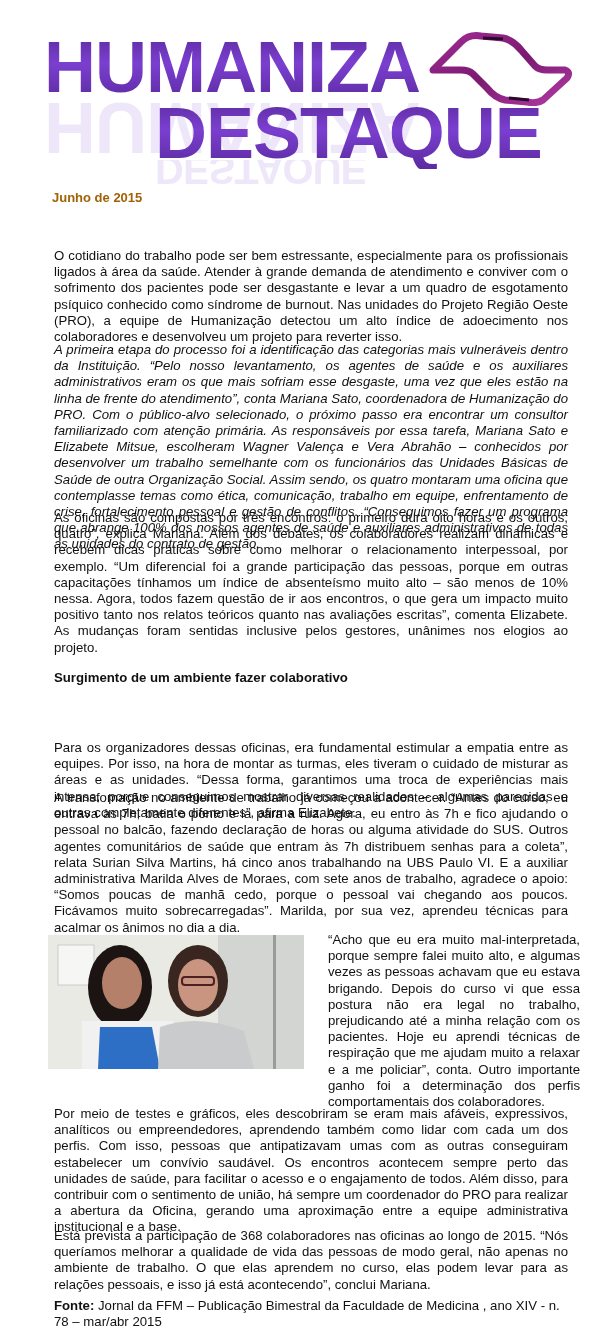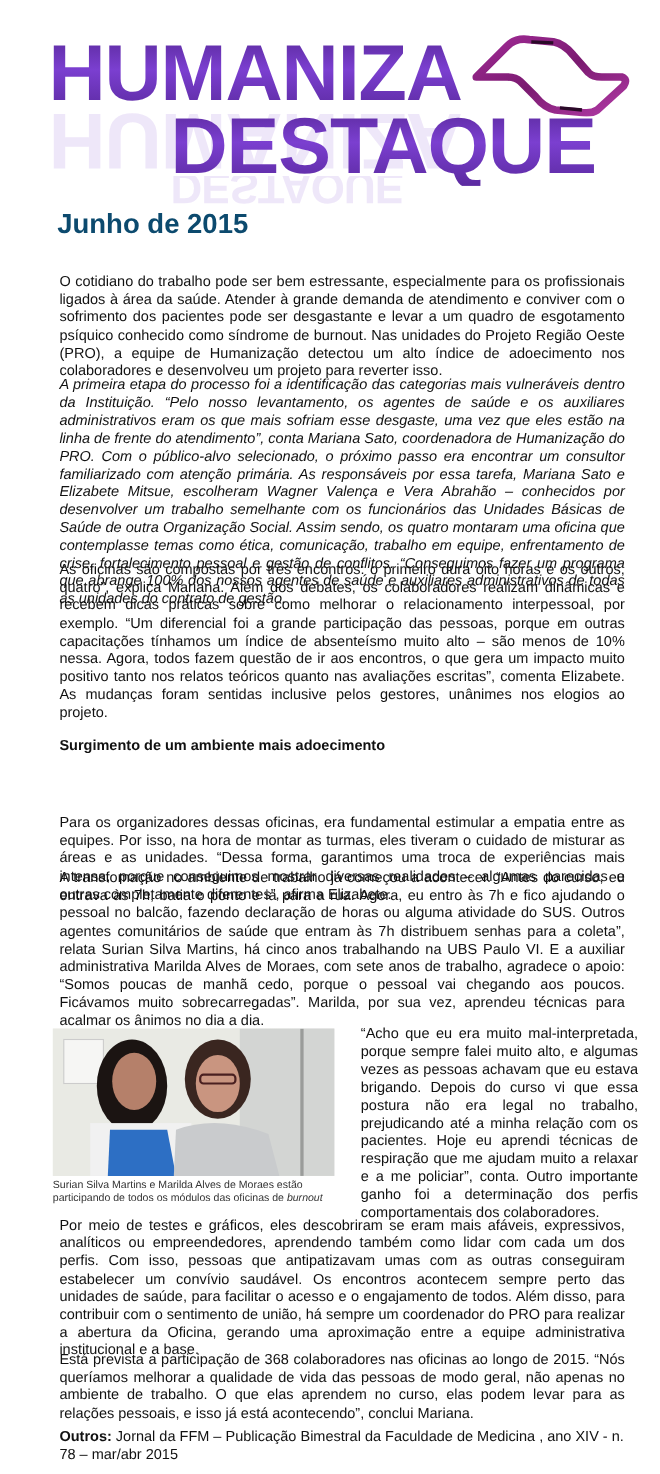--- a/index.html
+++ b/index.html
@@ -10,21 +10,21 @@
                 letter-spacing:-1px; line-height:1;
                 background:linear-gradient(180deg,#5a2a9c 0%,#7b3fd0 45%,#5b2aa0 100%);
                 -webkit-background-clip:text; background-clip:text; color:transparent; }
   .reflect { position:absolute; font-weight:bold; letter-spacing:-1px; line-height:1;
              color:#7b3fd0; opacity:0.12; transform:scaleY(-1); }
   #w1 { left:44px; top:31px; font-size:72px; transform:scaleX(1.0); }
   #w1r { left:44px; top:92px; font-size:72px; }
   #w2 { left:155px; top:97px; font-size:72px; }
   #w2r { left:155px; top:160px; font-size:40px; height:30px; overflow:hidden; }
   .logo { position:absolute; left:425px; top:26px; width:150px; height:80px; }
-  .date { position:absolute; left:52px; top:190px; font-size:25px; font-weight:bold; color:#0c4a6e; }
+  .date { position:absolute; left:52px; top:190px; font-size:13px; font-weight:bold; color:#a16207; }
   .article { position:absolute; left:54px; width:514px; font-size:13.2px; line-height:16.2px; text-align:justify; }
   .article p { margin:0; }
   .sub { font-weight:bold; font-size:13.2px; }
   .photo-wrap { position:absolute; left:48px; top:935px; width:256px; height:168px; }
   .photo { width:256px; height:134px; position:relative; overflow:hidden;
            background:linear-gradient(90deg,#e8e9e3 0%,#f0f0ea 40%,#d9dbd8 70%,#cfd1cf 100%); }
   .caption { font-size:9.6px; line-height:12px; color:#333; margin-top:3px; }
   .caption i { font-style:italic; }
   .sidetext { position:absolute; left:328px; top:932px; width:252px; font-size:13.2px; line-height:16.2px; text-align:justify; }
   .source { position:absolute; left:54px; top:1298px; width:514px; font-size:13.2px; line-height:16.2px; }
@@ -57,21 +57,21 @@
 <div class="article" style="top:248px;">
   <p>O cotidiano do trabalho pode ser bem estressante, especialmente para os profissionais ligados à área da saúde. Atender à grande demanda de atendimento e conviver com o sofrimento dos pacientes pode ser desgastante e levar a um quadro de esgotamento psíquico conhecido como síndrome de burnout. Nas unidades do Projeto Região Oeste (PRO), a equipe de Humanização detectou um alto índice de adoecimento nos colaboradores e desenvolveu um projeto para reverter isso.</p>
 </div>
 <div class="article" style="top:342px;font-style:italic;">
   <p>A primeira etapa do processo foi a identificação das categorias mais vulneráveis dentro da Instituição. “Pelo nosso levantamento, os agentes de saúde e os auxiliares administrativos eram os que mais sofriam esse desgaste, uma vez que eles estão na linha de frente do atendimento”, conta Mariana Sato, coordenadora de Humanização do PRO. Com o público-alvo selecionado, o próximo passo era encontrar um consultor familiarizado com atenção primária. As responsáveis por essa tarefa, Mariana Sato e Elizabete Mitsue, escolheram Wagner Valença e Vera Abrahão – conhecidos por desenvolver um trabalho semelhante com os funcionários das Unidades Básicas de Saúde de outra Organização Social. Assim sendo, os quatro montaram uma oficina que contemplasse temas como ética, comunicação, trabalho em equipe, enfrentamento de crise, fortalecimento pessoal e gestão de conflitos. “Conseguimos fazer um programa que abrange 100% dos nossos agentes de saúde e auxiliares administrativos de todas as unidades do contrato de gestão.</p>
 </div>
 <div class="article" style="top:510px;">
   <p>As oficinas são compostas por três encontros: o primeiro dura oito horas e os outros, quatro”, explica Mariana. Além dos debates, os colaboradores realizam dinâmicas e recebem dicas práticas sobre como melhorar o relacionamento interpessoal, por exemplo. “Um diferencial foi a grande participação das pessoas, porque em outras capacitações tínhamos um índice de absenteísmo muito alto – são menos de 10% nessa. Agora, todos fazem questão de ir aos encontros, o que gera um impacto muito positivo tanto nos relatos teóricos quanto nas avaliações escritas”, comenta Elizabete. As mudanças foram sentidas inclusive pelos gestores, unânimes nos elogios ao projeto.</p>
 </div>
 
-<div class="article sub" style="top:670px;">Surgimento de um ambiente mais adoecimento</div>
+<div class="article sub" style="top:670px;">Surgimento de um ambiente fazer colaborativo</div>
 
 <div class="article" style="top:700px;margin-top:40px;">
   <p>Para os organizadores dessas oficinas, era fundamental estimular a empatia entre as equipes. Por isso, na hora de montar as turmas, eles tiveram o cuidado de misturar as áreas e as unidades. “Dessa forma, garantimos uma troca de experiências mais intensa, porque conseguimos mostrar diversas realidades – algumas parecidas e outras completamente diferentes”, afirma Elizabete.</p>
 </div>
 <div class="article" style="top:790px;">
   <p>A transfomação no ambiente de trabalho já começou a acontecer. “Antes do curso, eu entrava às 7h, batia o ponto e ia para a rua. Agora, eu entro às 7h e fico ajudando o pessoal no balcão, fazendo declaração de horas ou alguma atividade do SUS. Outros agentes comunitários de saúde que entram às 7h distribuem senhas para a coleta”, relata Surian Silva Martins, há cinco anos trabalhando na UBS Paulo VI. E a auxiliar administrativa Marilda Alves de Moraes, com sete anos de trabalho, agradece o apoio: “Somos poucas de manhã cedo, porque o pessoal vai chegando aos poucos. Ficávamos muito sobrecarregadas”. Marilda, por sua vez, aprendeu técnicas para acalmar os ânimos no dia a dia.</p>
 </div>
 
 <div class="photo-wrap">
   <div class="photo" title="Surian Silva Martins e Marilda Alves de Moraes">
@@ -83,29 +83,26 @@
       <ellipse cx="72" cy="52" rx="32" ry="42" fill="#1b1412"></ellipse>
       <rect x="34" y="86" width="92" height="48" fill="#f1f1f1"></rect>
       <path d="M52 92 L104 92 L112 134 L50 134 Z" fill="#2d6fc4"></path>
       <ellipse cx="74" cy="48" rx="20" ry="26" fill="#b5806a"></ellipse>
       <ellipse cx="150" cy="46" rx="30" ry="36" fill="#3a2620"></ellipse>
       <path d="M112 92 Q150 78 196 96 L206 134 L110 134 Z" fill="#c9cbcd"></path>
       <ellipse cx="150" cy="50" rx="20" ry="26" fill="#c99580"></ellipse>
       <rect x="134" y="42" width="32" height="8" rx="3" fill="none" stroke="#4a2020" stroke-width="2"></rect>
     </svg>
   </div>
-  <div class="caption">
-    <span>Surian Silva Martins e Marilda Alves de Moraes estão participando de todos os módulos das oficinas de </span><i>burnout</i>
-  </div>
 </div>
 
 <div class="sidetext">“Acho que eu era muito mal-interpretada, porque sempre falei muito alto, e algumas vezes as pessoas achavam que eu estava brigando. Depois do curso vi que essa postura não era legal no trabalho, prejudicando até a minha relação com os pacientes. Hoje eu aprendi técnicas de respiração que me ajudam muito a relaxar e a me policiar”, conta. Outro importante ganho foi a determinação dos perfis comportamentais dos colaboradores.</div>
 
 <div class="article" style="top:1106px;">
   <p>Por meio de testes e gráficos, eles descobriram se eram mais afáveis, expressivos, analíticos ou empreendedores, aprendendo também como lidar com cada um dos perfis. Com isso, pessoas que antipatizavam umas com as outras conseguiram estabelecer um convívio saudável. Os encontros acontecem sempre perto das unidades de saúde, para facilitar o acesso e o engajamento de todos. Além disso, para contribuir com o sentimento de união, há sempre um coordenador do PRO para realizar a abertura da Oficina, gerando uma aproximação entre a equipe administrativa institucional e a base.</p>
 </div>
 <div class="article" style="top:1228px;">
   <p>Está prevista a participação de 368 colaboradores nas oficinas ao longo de 2015. “Nós queríamos melhorar a qualidade de vida das pessoas de modo geral, não apenas no ambiente de trabalho. O que elas aprendem no curso, elas podem levar para as relações pessoais, e isso já está acontecendo”, conclui Mariana.</p>
 </div>
 
 <div class="source">
-  <b>Outros:</b><span> Jornal da FFM – Publicação Bimestral da Faculdade de Medicina , ano XIV - n. 78 – mar/abr 2015</span>
+  <b>Fonte:</b><span> Jornal da FFM – Publicação Bimestral da Faculdade de Medicina , ano XIV - n. 78 – mar/abr 2015</span>
 </div>
 
 </body></html>

